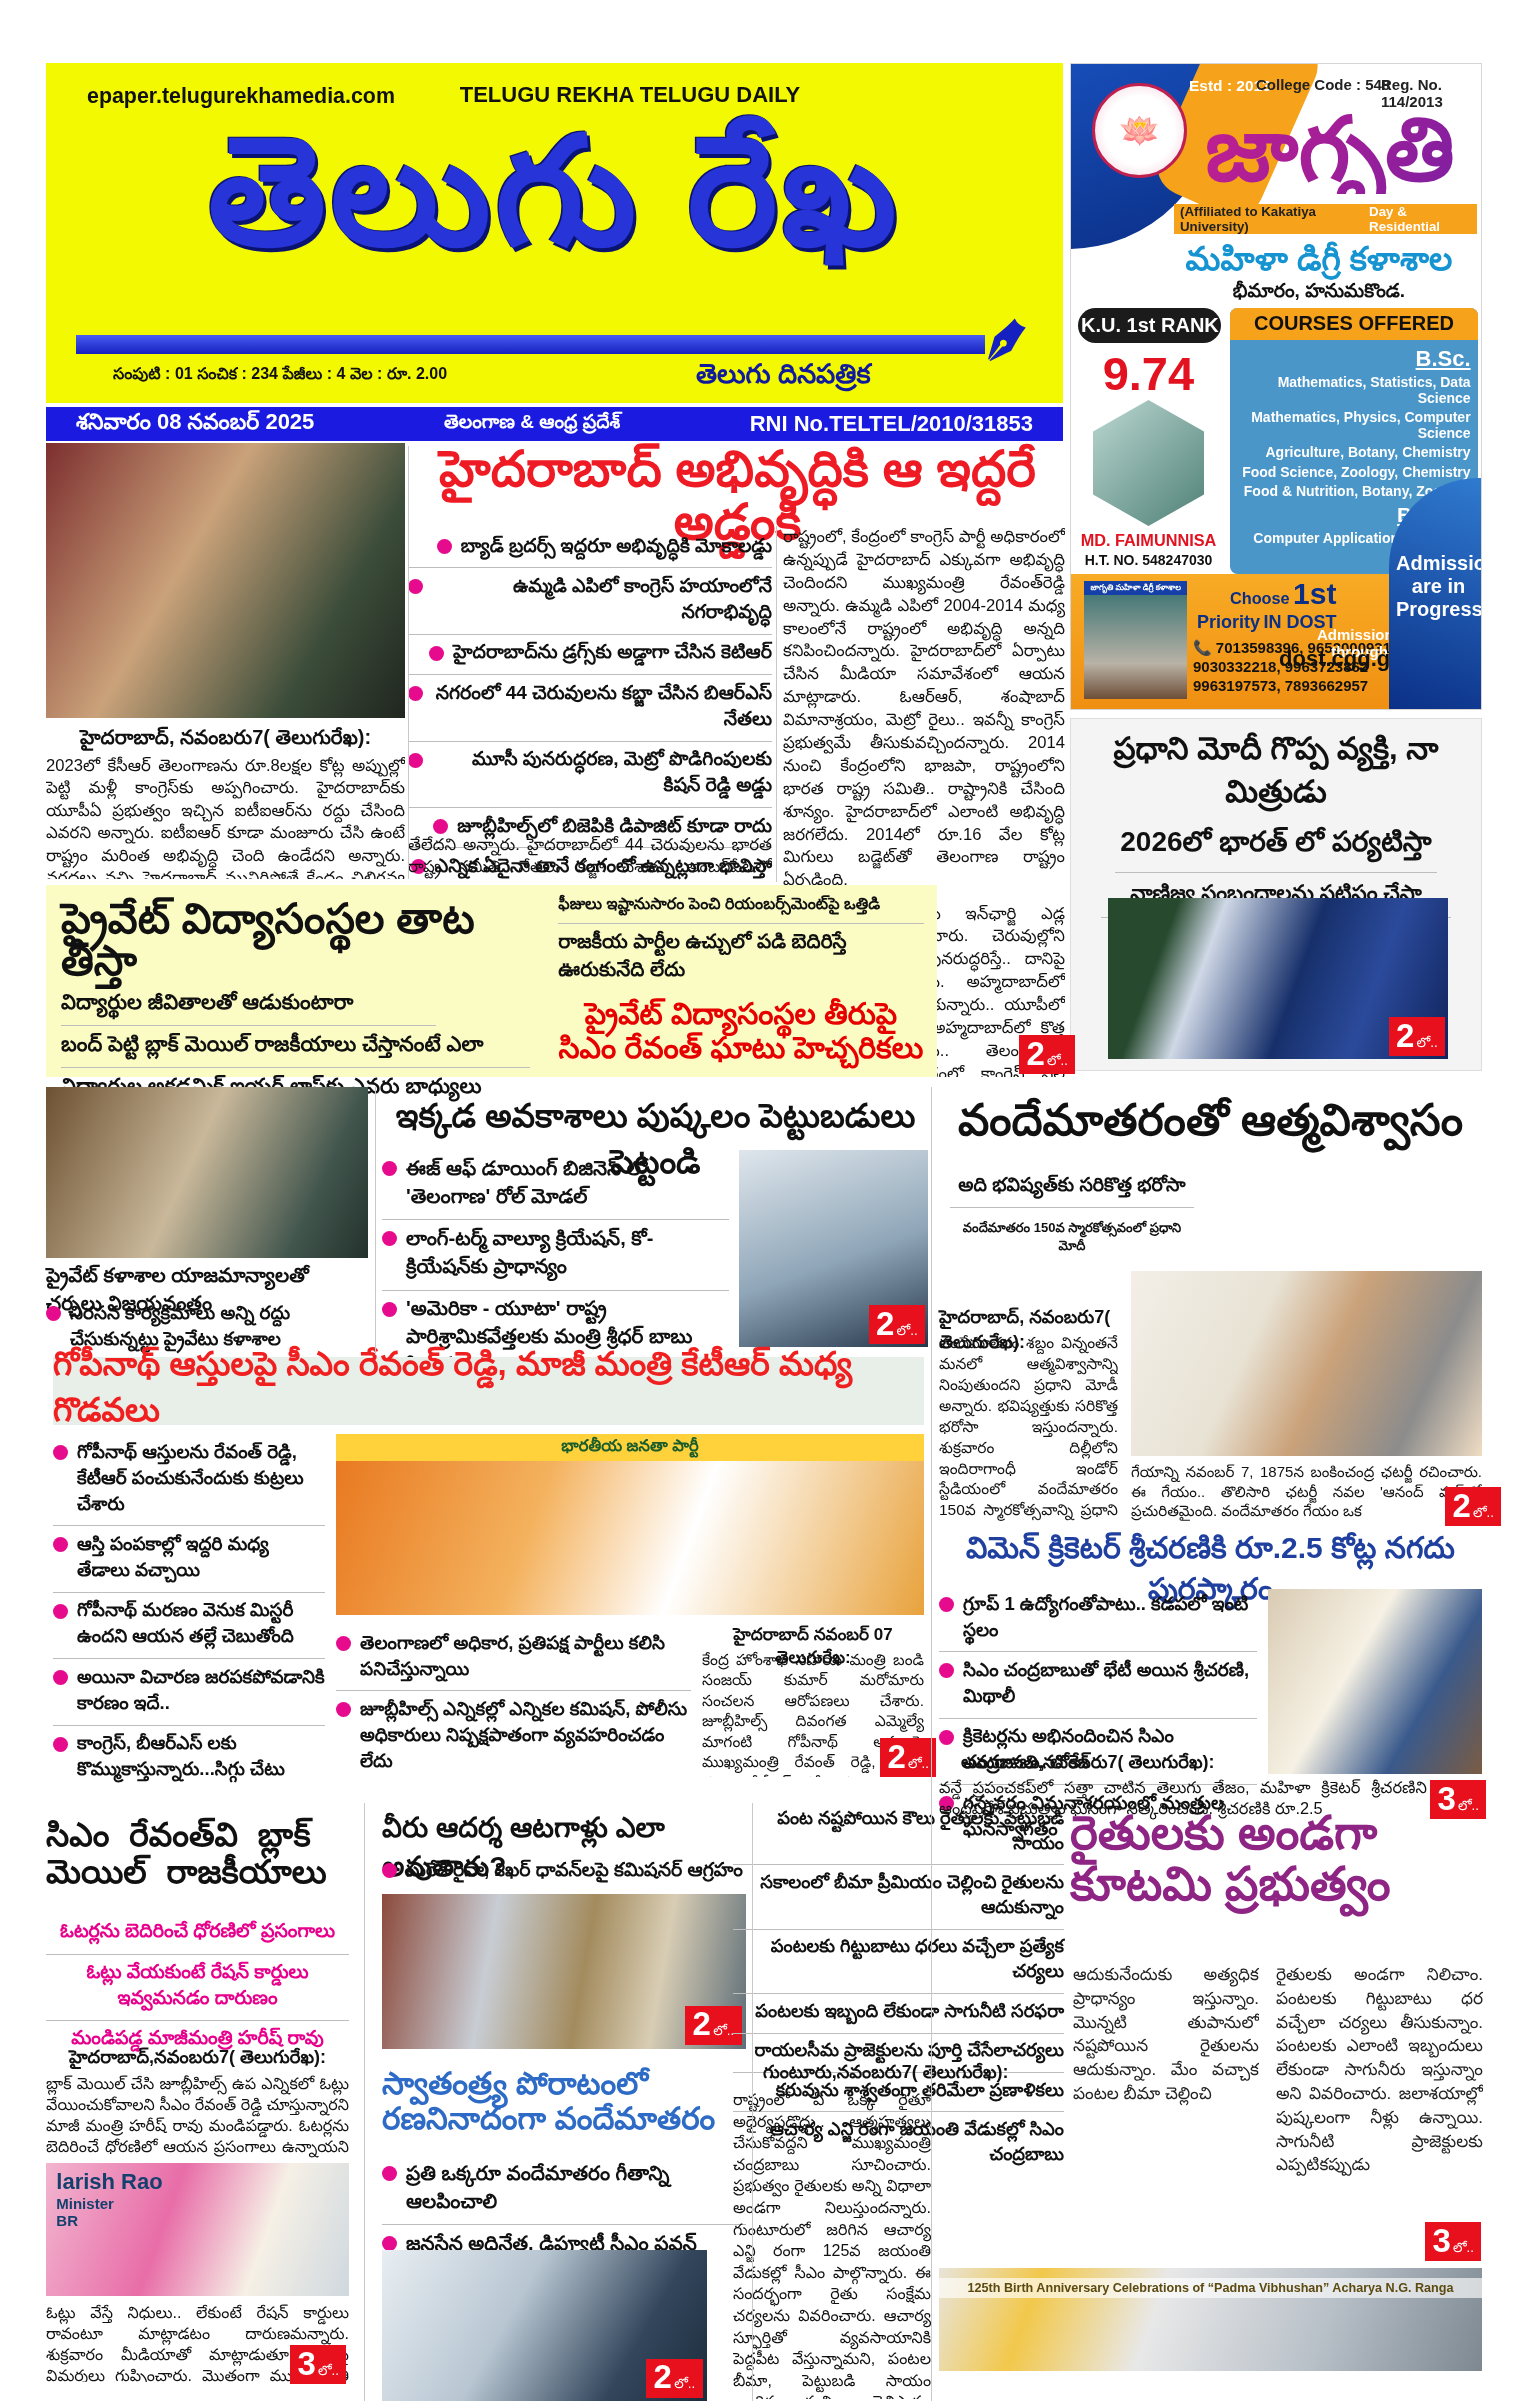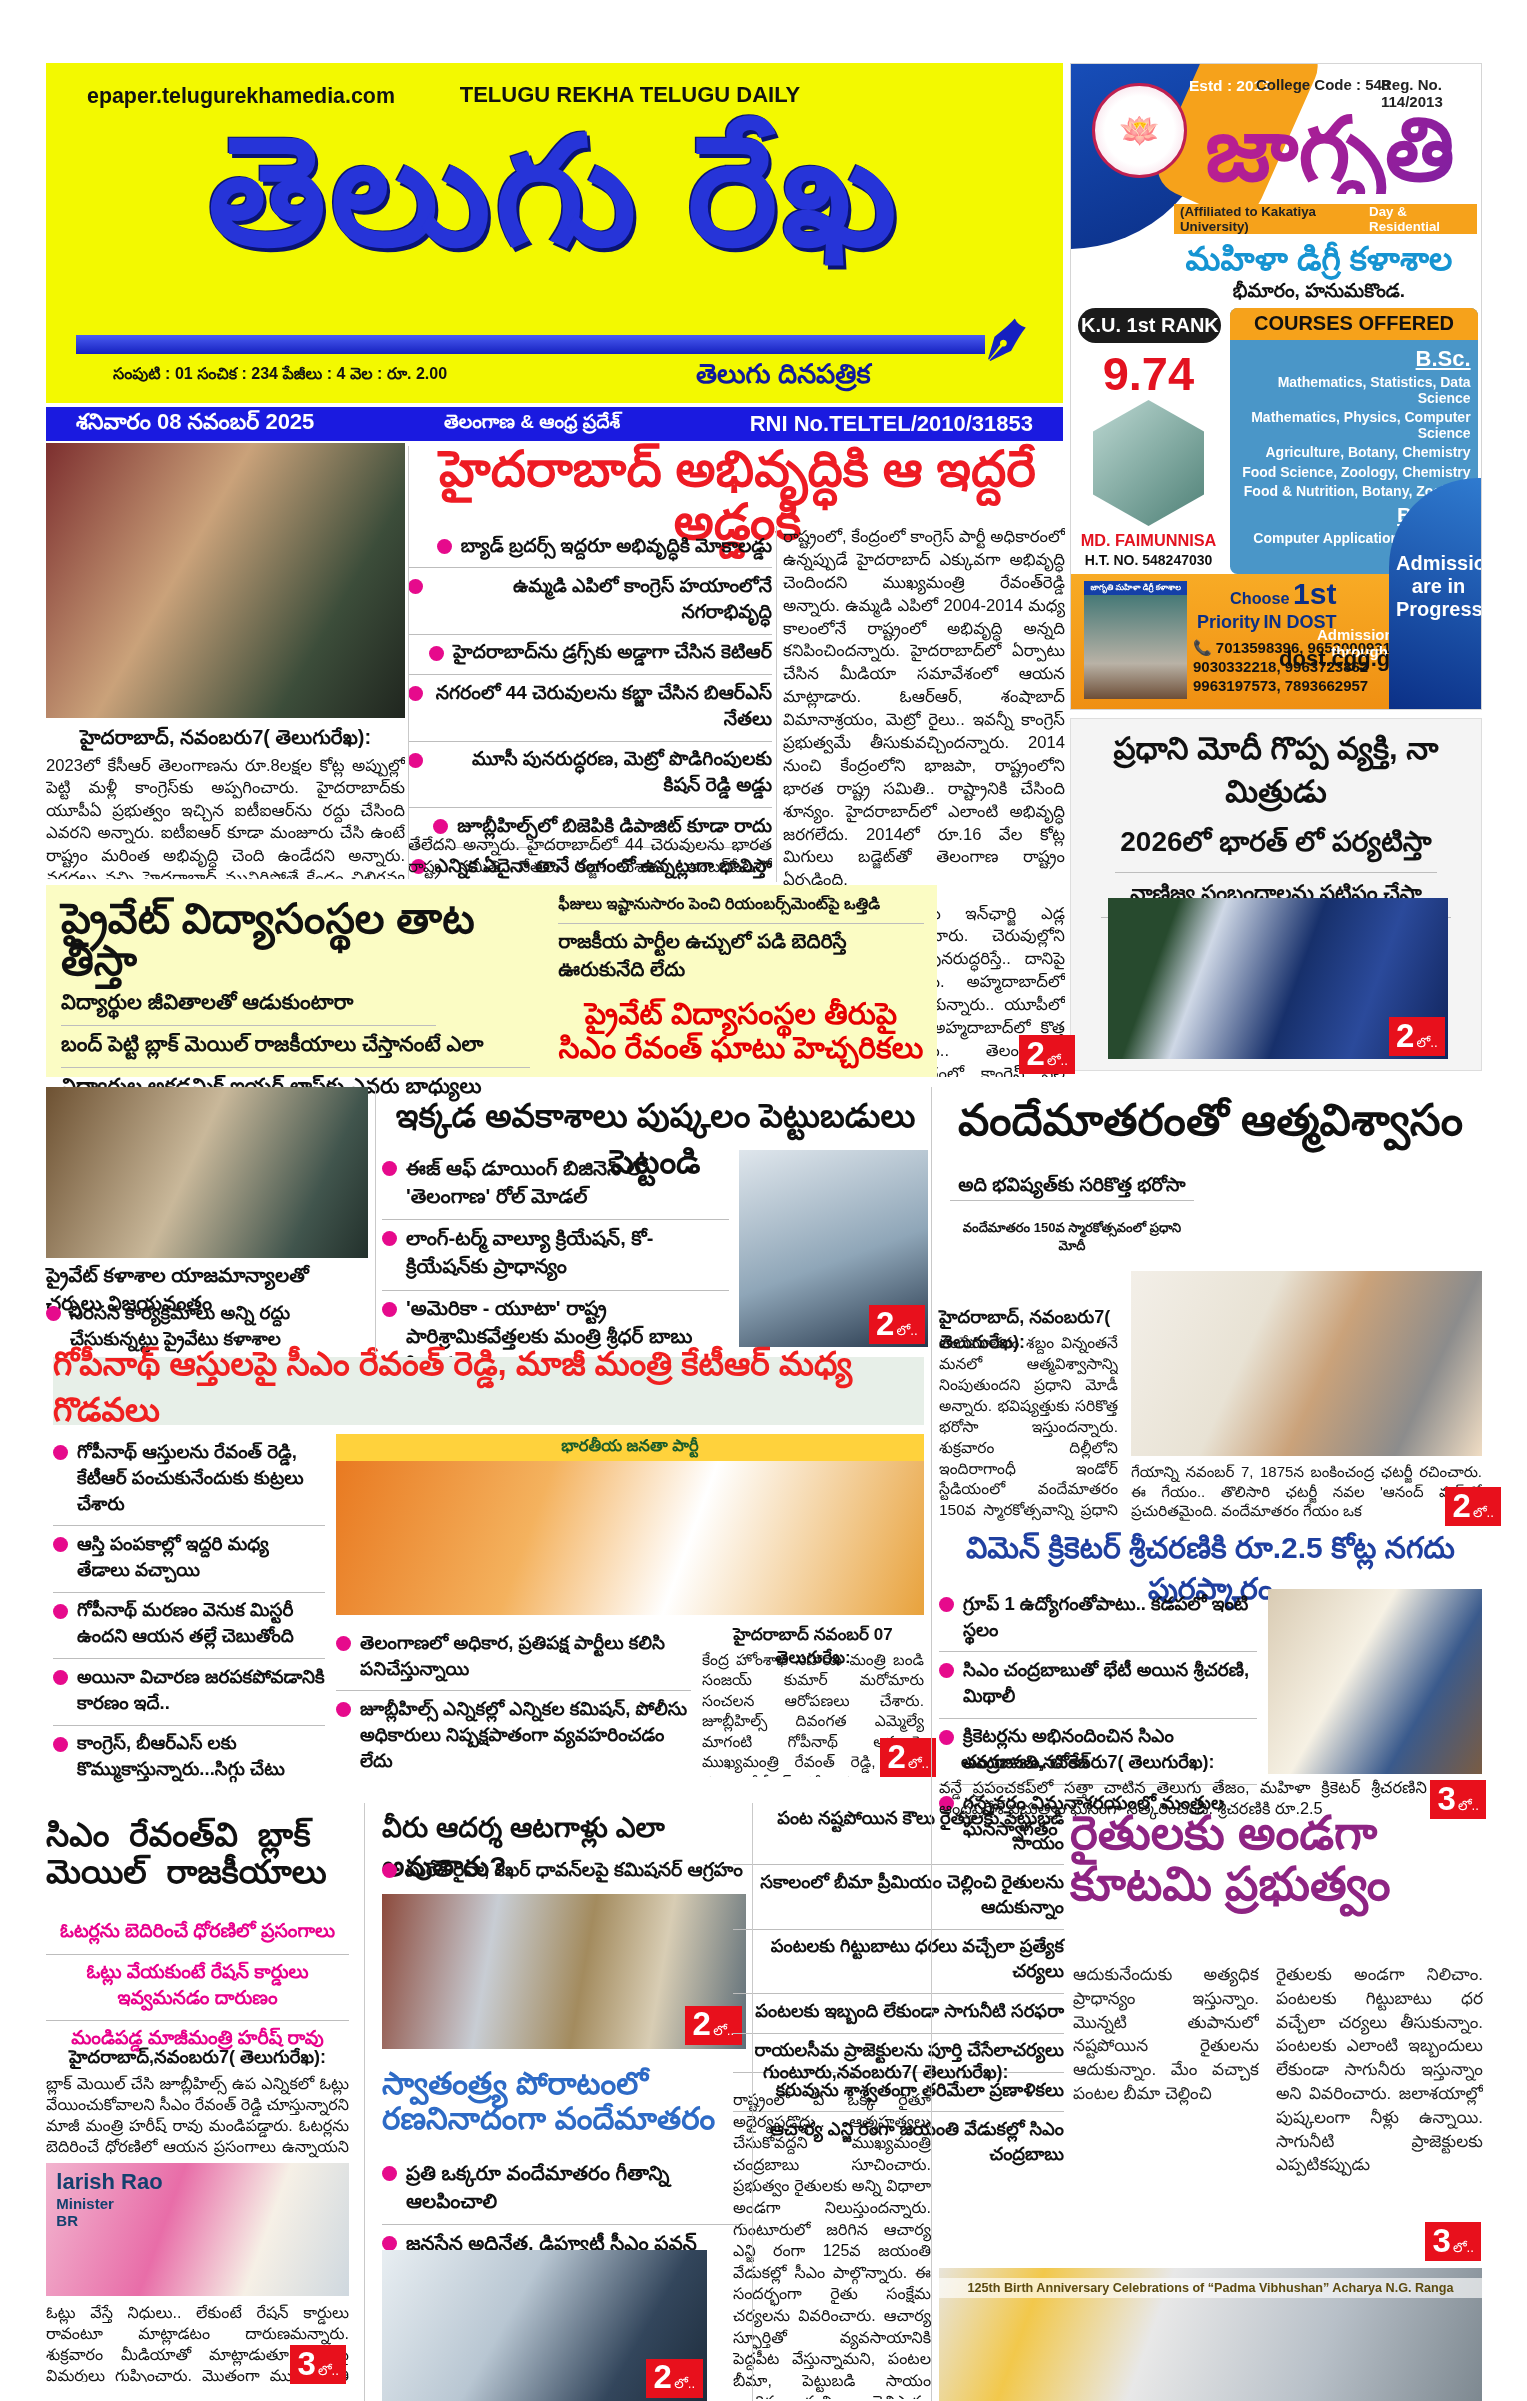--- a/index.html
+++ b/index.html
@@ -223,21 +223,21 @@
       </div>
   </div>
   <div class="abs ph" style="left:739px;top:1150px;width:189px;height:197px;background:linear-gradient(160deg,#dfe6ec,#8fa6b8 55%,#25364a);">
     <span class="cont" style="right:3px;bottom:3px;">
       <b>2</b>
         <i>లో..</i>
       </span>
   </div>
 
   <div class="abs b ctr" style="left:939px;top:1095px;width:543px;font-size:44px;color:#111;">వందేమాతరంతో ఆత్మవిశ్వాసం</div>
-  <div class="abs b ctr sep" style="left:950px;top:1174px;width:244px;font-size:19px;padding-bottom:0;">అది భవిష్యత్‌కు సరికొత్త భరోసా</div>
+  <div class="abs b ctr sep" style="left:950px;top:1174px;width:244px;font-size:19px;padding-bottom:7px;">అది భవిష్యత్‌కు సరికొత్త భరోసా</div>
   <div class="abs b ctr" style="left:950px;top:1220px;width:244px;font-size:13px;">వందేమాతరం 150వ స్మారకోత్సవంలో ప్రధాని మోదీ</div>
   <div class="abs dl" style="left:939px;top:1307px;width:222px;font-size:18px;text-align:left;">హైదరాబాద్, నవంబరు7( తెలుగురేఖ):</div>
   <div class="abs jt" style="left:939px;top:1333px;width:179px;height:189px;font-size:15.5px;line-height:1.35;overflow:hidden;">వందేమాతరం శబ్దం విన్నంతనే మనలో ఆత్మవిశ్వాసాన్ని నింపుతుందని ప్రధాని మోడీ అన్నారు. భవిష్యత్తుకు సరికొత్త భరోసా ఇస్తుందన్నారు. శుక్రవారం దిల్లీలోని ఇందిరాగాంధీ ఇండోర్ స్టేడియంలో వందేమాతరం 150వ స్మారకోత్సవాన్ని ప్రధాని ఘనంగా ప్రారంభించారు. స్వాతంత్య్ర ఉద్యమంలో కోట్ల మంది భారతీయుల్లో ఈ గేయం స్ఫూర్తి నింపిందన్నారు. ఈ సందర్భంగా వివిధ ప్రదర్శన కార్యక్రమాలను వీక్షించి.. 'ఆనంద్ మఠ్' నవలలోని ఈ గేయం ప్రజల ప్రభుత్వ నిర్ణయంలో ఒక</div>
   <div class="abs ph" style="left:1131px;top:1271px;width:351px;height:185px;background:linear-gradient(115deg,#f3efe8,#e8e2d4 35%,#caa27a 55%,#8c8c8c 80%,#f0ddc4);"></div>
   <div class="abs jt" style="left:1131px;top:1462px;width:351px;height:59px;font-size:15px;line-height:1.3;overflow:hidden;">గేయాన్ని నవంబర్ 7, 1875న బంకించంద్ర ఛటర్జీ రచించారు. ఈ గేయం.. తొలిసారి ఛటర్జీ నవల 'ఆనంద్ మఠ్'లో ప్రచురితమైంది. వందేమాతరం గేయం ఒక</div>
   <span class="cont" style="left:1445px;top:1487px;">
     <b>2</b>
       <i>లో..</i>
     </span>
 
@@ -390,21 +390,21 @@
   <div class="abs dl" style="left:733px;top:2062px;width:331px;font-size:18px;text-align:left;padding-left:30px;box-sizing:border-box;">గుంటూరు,నవంబరు7( తెలుగురేఖ):</div>
   <div class="abs jt" style="left:733px;top:2089px;width:198px;height:310px;font-size:16px;line-height:1.35;overflow:hidden;">రాష్ట్రంలో ఏ ఒక్క రైతూ అధైర్యపడొద్దు.. ఆత్మహత్యలు చేసుకోవద్దని ముఖ్యమంత్రి చంద్రబాబు సూచించారు. ప్రభుత్వం రైతులకు అన్ని విధాలా అండగా నిలుస్తుందన్నారు. గుంటూరులో జరిగిన ఆచార్య ఎన్జి రంగా 125వ జయంతి వేడుకల్లో సీఎం పాల్గొన్నారు. ఈ సందర్భంగా రైతు సంక్షేమ చర్యలను వివరించారు. ఆచార్య స్ఫూర్తితో వ్యవసాయానికి పెద్దపీట వేస్తున్నామని, పంటల బీమా, పెట్టుబడి సాయం అందిస్తున్నామని తెలిపారు. రైతులను</div>
 
   <div class="abs b" style="left:1070px;top:1808px;width:412px;font-size:47px;color:#8e2483;line-height:1.08;">రైతులకు అండగా కూటమి ప్రభుత్వం</div>
   <div class="abs jt" style="left:1073px;top:1963px;width:186px;height:281px;font-size:17px;line-height:1.4;color:#222;overflow:hidden;">ఆదుకునేందుకు అత్యధిక ప్రాధాన్యం ఇస్తున్నాం. మొన్నటి తుపానులో నష్టపోయిన రైతులను ఆదుకున్నాం. మేం వచ్చాక పంటల బీమా చెల్లించి</div>
   <div class="abs jt" style="left:1276px;top:1963px;width:207px;height:281px;font-size:17px;line-height:1.4;color:#222;overflow:hidden;">రైతులకు అండగా నిలిచాం. పంటలకు గిట్టుబాటు ధర వచ్చేలా చర్యలు తీసుకున్నాం. పంటలకు ఎలాంటి ఇబ్బందులు లేకుండా సాగునీరు ఇస్తున్నాం అని వివరించారు. జలాశయాల్లో పుష్కలంగా నీళ్లు ఉన్నాయి. సాగునీటి ప్రాజెక్టులకు ఎప్పటికప్పుడు</div>
   <span class="cont" style="left:1425px;top:2222px;">
     <b>3</b>
       <i>లో..</i>
     </span>
-  <div class="abs" style="left:939px;top:2268px;width:543px;height:134px;background:linear-gradient(110deg,#e8e4da,#f2c84b 18%,#e8e8e8 40%,#b8c0c8 70%,#7d8890);">
+  <div class="abs" style="left:939px;top:2268px;width:543px;height:103px;background:linear-gradient(110deg,#e8e4da,#f2c84b 18%,#e8e8e8 40%,#b8c0c8 70%,#7d8890);">
     <div class="b ctr" style="font-size:12.6px;color:#5c4a10;background:rgba(255,255,255,0.65);padding:3px 4.4px;margin-top:10.3px;">125th Birth Anniversary Celebrations of “Padma Vibhushan” Acharya N.G. Ranga</div>
   </div>
 
   <div class="vline" style="left:408px;top:446px;height:433px;"></div>
   <div class="vline" style="left:776px;top:526px;height:356px;"></div>
   <div class="vline" style="left:931px;top:1087px;height:1315px;"></div>
   <div class="vline" style="left:375px;top:1087px;height:268px;"></div>
   <div class="vline" style="left:364px;top:1803px;height:598px;"></div>
   <div class="vline" style="left:752px;top:1803px;height:598px;"></div>
 </div>

